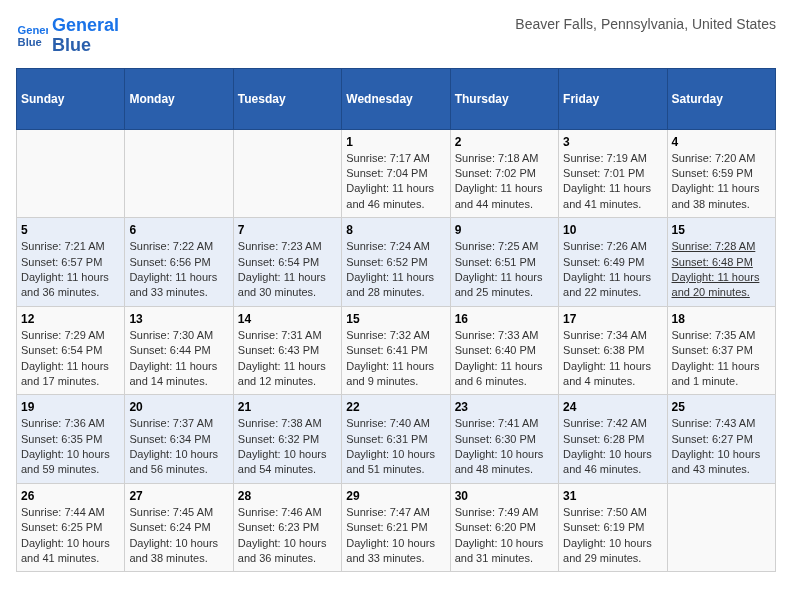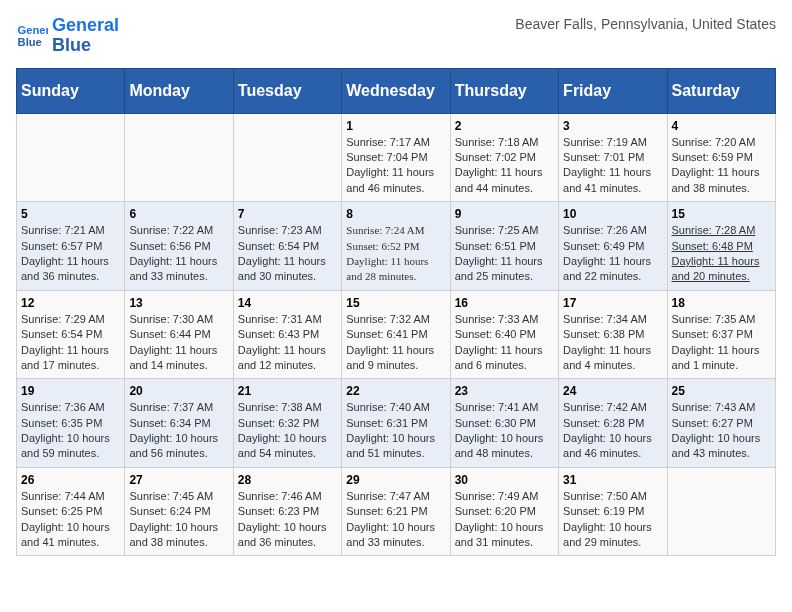--- a/index.html
+++ b/index.html
@@ -50,24 +50,24 @@
     table {
       width: 100%;
       border-collapse: collapse;
       font-size: 11px;
     }
     thead tr {
       background-color: #2a5fac;
       color: white;
     }
     thead th {
-      padding: 13px 4px;
+      padding: 23px 4px;
       text-align: left;
       font-weight: bold;
-      font-size: 16px;
+      font-size: 12px;
       border: 1px solid #1e4a8a;
     }
     tbody tr {
       border-bottom: 1px solid #ccc;
     }
     tbody tr:nth-child(odd) {
       background: #f9f9f9;
     }
     tbody tr:nth-child(even) {
       background: #e8eef8;
@@ -174,21 +174,21 @@
         </td>
         <td>
           <div class="day-number">7</div>
           <div class="day-info" style="white-space: pre-line;">Sunrise: 7:23 AM
 Sunset: 6:54 PM
 Daylight: 11 hours
 and 30 minutes.</div>
         </td>
         <td>
           <div class="day-number">8</div>
-          <div class="day-info" style="white-space: pre-line; font-family: Liberation Serif, serif;">Sunrise: 7:24 AM
+          <div class="day-info" style="white-space: pre-line;">Sunrise: 7:24 AM
 Sunset: 6:52 PM
 Daylight: 11 hours
 and 28 minutes.</div>
         </td>
         <td>
           <div class="day-number">9</div>
           <div class="day-info" style="white-space: pre-line;">Sunrise: 7:25 AM
 Sunset: 6:51 PM
 Daylight: 11 hours
 and 25 minutes.</div>

